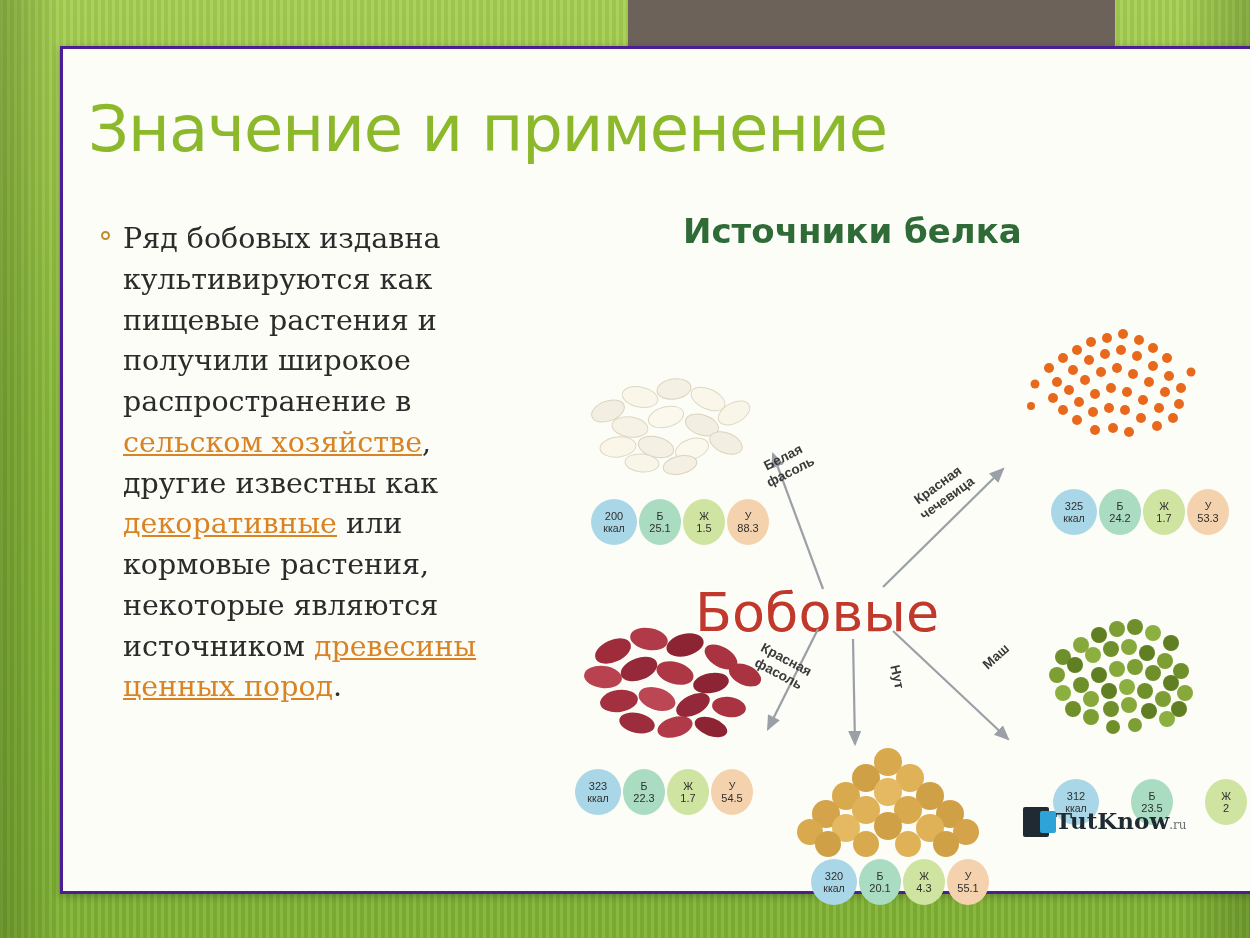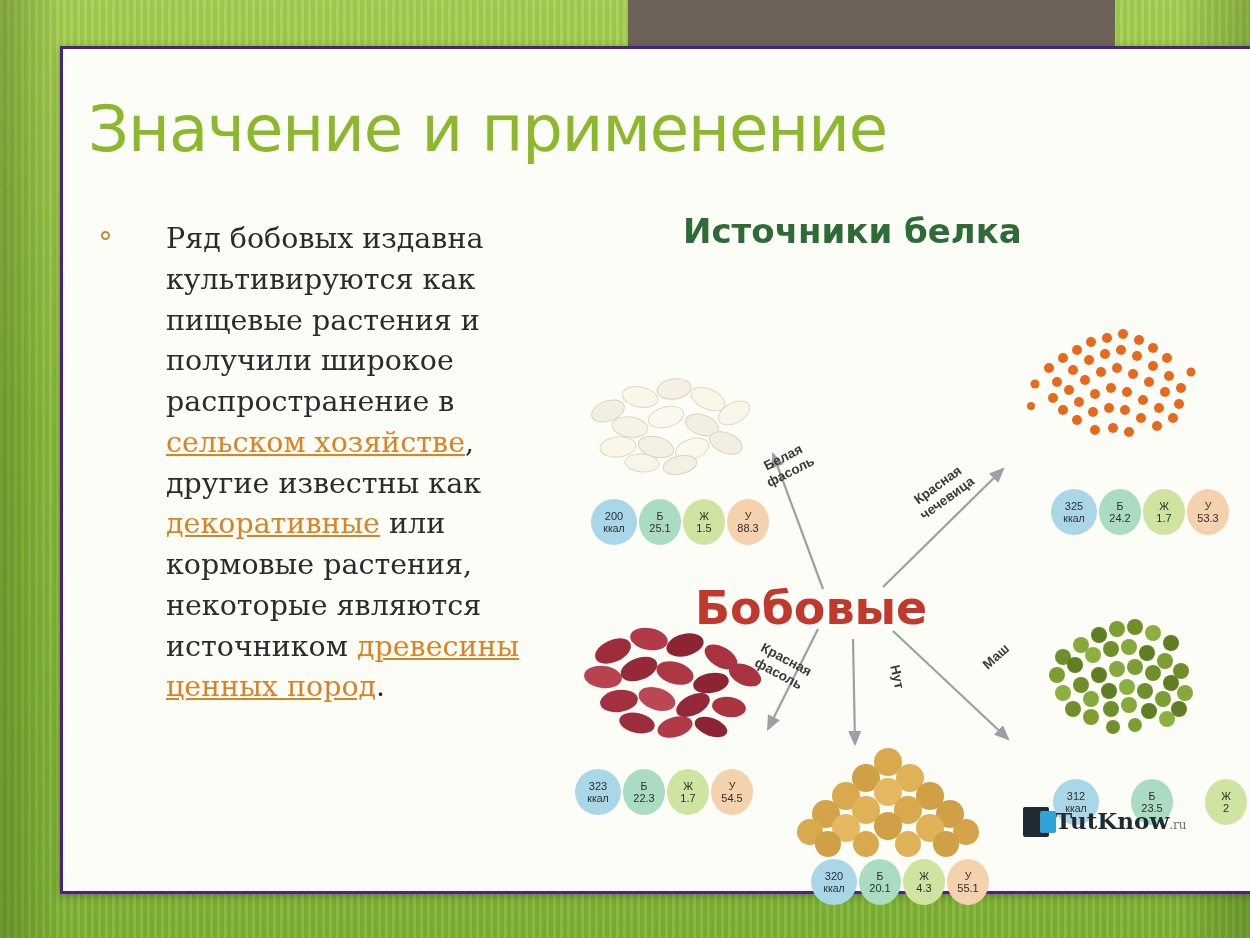--- a/index.html
+++ b/index.html
@@ -99,21 +99,20 @@
     height: 9px;
     border: 2px solid #c08a2e;
     border-radius: 50%;
     box-sizing: border-box;
   }
   .body-text {
     font-family: "DejaVu Serif", serif;
     font-size: 28.5px;
     line-height: 1.43;
     color: #2b2b2b;
-    margin-left: 43px;
   }
   .hl {
     color: #d98324;
     text-decoration: underline;
     text-decoration-color: #d98324;
   }
 
   
   .info {
     position: absolute;
@@ -130,22 +129,22 @@
     font-weight: bold;
     color: #2f6b36;
     font-family: "DejaVu Sans", sans-serif;
     text-shadow: 1px 1px 0 #ffffff;
     white-space: nowrap;
   }
   .center-word {
     position: absolute;
     left: 162px;
     top: 382px;
-    font-size: 46px;
-    font-weight: bold;
+    font-size: 54px;
+    font-weight: normal;
     color: #c0392b;
     font-family: "DejaVu Sans", sans-serif;
     text-shadow: 2px 2px 0 #ffffff, -1px -1px 0 #ffffff;
     white-space: nowrap;
     text-align: center;
   }
 
   
   .badges {
     position: absolute;

